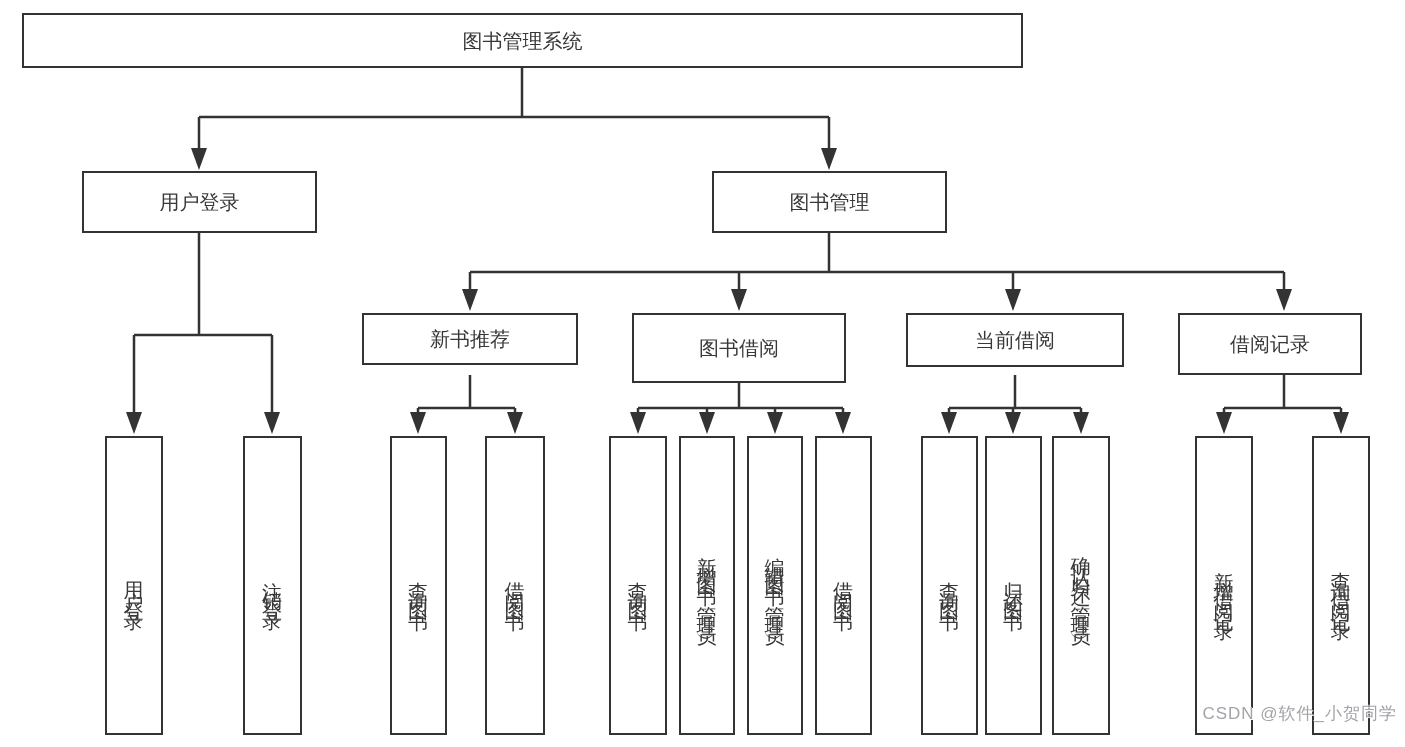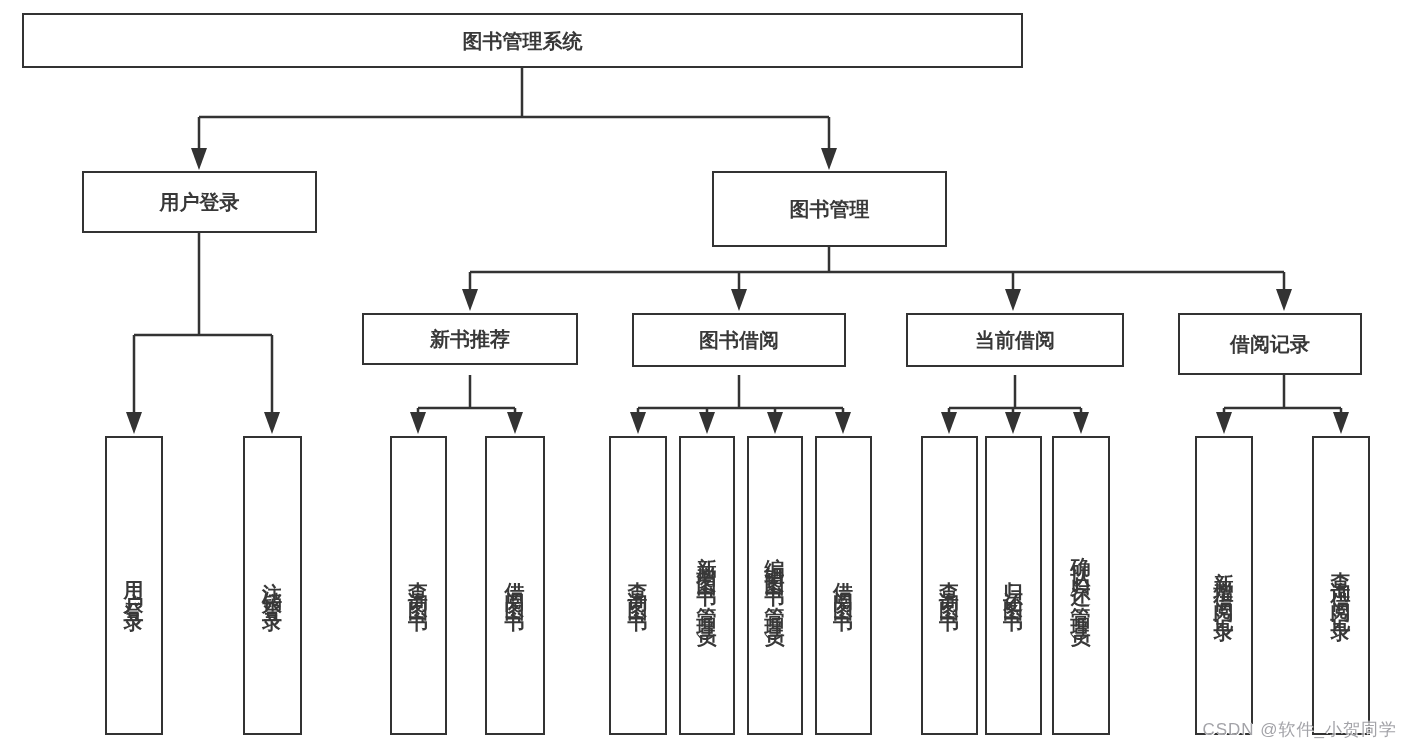--- a/index.html
+++ b/index.html
@@ -22,30 +22,29 @@
   .wires polygon{fill:var(--line);stroke:none;}
   .node{
     position:absolute;box-sizing:border-box;z-index:2;
     border:2.5px solid var(--line);
     background:var(--box-background);
     display:flex;align-items:center;justify-content:center;
     color:var(--text);
     font-size:20px;
     line-height:1;
     white-space:nowrap;
-    font-weight:bold;
   }
   .leaf{
     writing-mode:vertical-rl;
     letter-spacing:10px;
     font-size:20px;
     white-space:normal;
   }
   .watermark{
-    position:absolute;right:8px;bottom:6px;z-index:5;
+    position:absolute;right:8px;bottom:22px;z-index:5;
     font-size:17px;color:var(--watermark);
     text-shadow:1px 1px 0 #ffffff,-1px -1px 0 rgba(255,255,255,.6);
     letter-spacing:1px;
   }
 </style>
 </head>
 <body>
 
 <div class="stage">
 
@@ -88,24 +87,24 @@
     <g>
       <path d="M1284 375 V408 M1224 408 H1341 M1224 408 V414 M1341 408 V414"></path>
       <polygon points="1216,412 1232,412 1224,434"></polygon>
       <polygon points="1333,412 1349,412 1341,434"></polygon>
     </g>
   </svg>
 
   <div class="node" style="left:22px;top:13px;width:1001px;height:55px">图书管理系统</div>
 
   <div class="node" style="left:82px;top:171px;width:235px;height:62px">用户登录</div>
-  <div class="node" style="left:712px;top:171px;width:235px;height:76px">图书管理</div>
+  <div class="node" style="left:712px;top:171px;width:235px;height:62px">图书管理</div>
 
   <div class="node" style="left:362px;top:313px;width:216px;height:52px">新书推荐</div>
-  <div class="node" style="left:632px;top:313px;width:214px;height:54px">图书借阅</div>
+  <div class="node" style="left:632px;top:313px;width:214px;height:70px">图书借阅</div>
   <div class="node" style="left:906px;top:313px;width:218px;height:54px">当前借阅</div>
   <div class="node" style="left:1178px;top:313px;width:184px;height:62px">借阅记录</div>
 
   <div class="node leaf" style="left:105px;top:436px;width:58px;height:299px">用户登录</div>
   <div class="node leaf" style="left:243px;top:436px;width:59px;height:299px">注销登录</div>
 
   <div class="node leaf" style="left:390px;top:436px;width:57px;height:299px">查询图书</div>
   <div class="node leaf" style="left:485px;top:436px;width:60px;height:299px">借阅图书</div>
 
   <div class="node leaf" style="left:609px;top:436px;width:58px;height:299px">查询图书</div>

